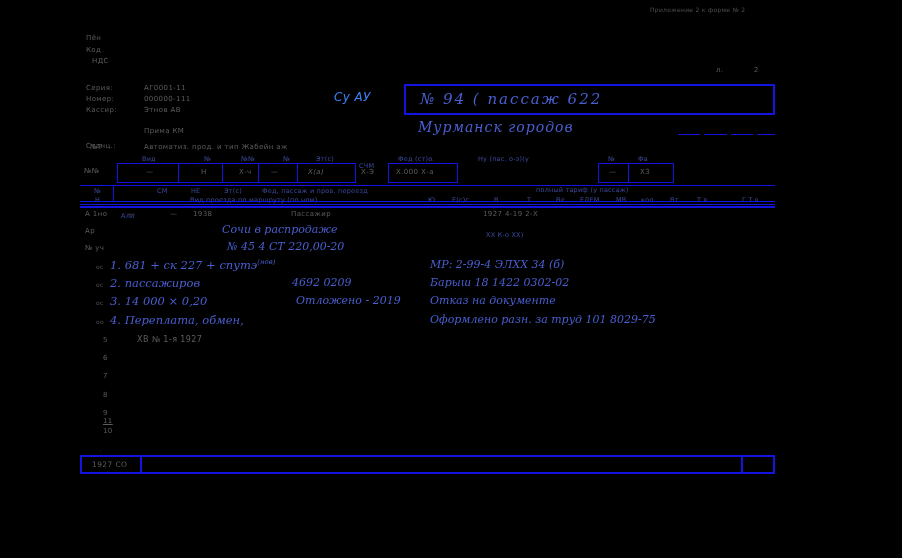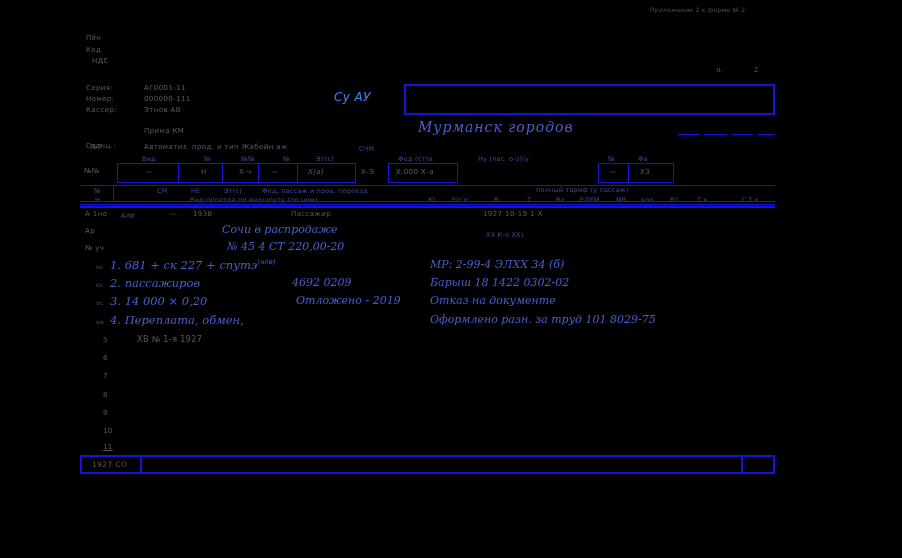--- a/index.html
+++ b/index.html
@@ -42,34 +42,35 @@
   <span class="abs g" style="left:144px;top:95px;">000000-111</span>
   <span class="abs g" style="left:86px;top:106px;">Кассир:</span>
   <span class="abs g" style="left:144px;top:106px;">Этнов АВ</span>
   <span class="abs g" style="left:86px;top:127px;margin-top:15px;">Станц.:</span>
   <span class="abs g" style="left:144px;top:127px;">Прима КМ</span>
   <span class="abs g" style="left:90px;top:143px;">№Т</span>
   <span class="abs g" style="left:144px;top:143px;">Автоматиз. прод. и тип Жабейн аж</span>
 
   <span class="abs g gi" style="left:334px;top:90px;font-size:12px;">Су АУ</span>
   <div class="abs bx2" style="left:404px;top:84px;width:371px;height:31px;"></div>
+  <span class="abs hand" style="left:420px;top:90px;font-size:15px;letter-spacing:2px;">№ 94 ( пассаж 622</span>
   <span class="abs hand" style="left:418px;top:119px;font-size:14px;letter-spacing:1px;">Мурманск городов</span>
   <div class="abs hl" style="left:678px;top:134px;width:22px;"></div>
   <div class="abs hl" style="left:704px;top:134px;width:23px;"></div>
   <div class="abs hl" style="left:731px;top:134px;width:22px;"></div>
   <div class="abs hl" style="left:757px;top:134px;width:18px;"></div>
 
   <span class="abs g" style="left:84px;top:167px;">№№</span>
 
   <span class="abs bp" style="left:142px;top:155px;">Вид</span>
   <span class="abs bp" style="left:204px;top:155px;">№</span>
   <span class="abs bp" style="left:241px;top:155px;">№№</span>
   <span class="abs bp" style="left:283px;top:155px;">№</span>
   <span class="abs bp" style="left:316px;top:155px;">Эт(с)</span>
-  <span class="abs bp" style="left:359px;top:145px;">СЧМ</span>
+  <span class="abs bp" style="left:359px;top:162px;">СЧМ</span>
   <span class="abs bp" style="left:398px;top:155px;">Фед (ст)о.</span>
   <span class="abs bp" style="left:478px;top:155px;">Ну (пас. о-э)(у</span>
   <span class="abs bp" style="left:608px;top:155px;">№</span>
   <span class="abs bp" style="left:638px;top:155px;">Фа</span>
 
   <div class="abs bx1" style="left:117px;top:163px;width:239px;height:20px;"></div>
   <div class="abs vl" style="left:178px;top:163px;height:20px;"></div>
   <div class="abs vl" style="left:222px;top:163px;height:20px;"></div>
   <div class="abs vl" style="left:258px;top:163px;height:20px;"></div>
   <div class="abs vl" style="left:297px;top:163px;height:20px;"></div>
@@ -118,21 +119,21 @@
 
   <div class="abs hl" style="left:80px;top:201px;width:695px;"></div>
   <div class="abs hl" style="left:80px;top:204px;width:695px;"></div>
   <div class="abs hl" style="left:80px;top:206px;width:695px;height:2px;"></div>
 
   <span class="abs g" style="left:85px;top:210px;">А 1но</span>
   <span class="abs g" style="left:128px;top:210px;">—</span>
   <span class="abs g" style="left:170px;top:210px;">—</span>
   <span class="abs g" style="left:193px;top:210px;">1938</span>
   <span class="abs g" style="left:291px;top:210px;">Пассажир</span>
-  <span class="abs g" style="left:483px;top:210px;">1927 10-19 1-Х</span>
+  <span class="abs g" style="left:483px;top:210px;">1927 4-19 2-Х</span>
 
   <span class="abs g" style="left:85px;top:227px;">Ар</span>
   <span class="abs hand" style="left:222px;top:223px;font-size:11px;">Сочи в распродаже</span>
   <span class="abs g" style="left:85px;top:244px;">№ уч</span>
   <span class="abs hand" style="left:227px;top:240px;font-size:11px;">№ 45 4 СТ 220,00-20</span>
 
   <span class="abs gs" style="left:96px;top:263px;">ос</span>
   <span class="abs hand" style="left:110px;top:258px;font-size:11.5px;"><span>1. 681 + ск 227 + спутэ</span><sup>(нов)</sup></span>
 
   <span class="abs gs" style="left:96px;top:281px;">ос</span>
@@ -147,21 +148,21 @@
   <span class="abs hand" style="left:110px;top:313px;font-size:11.5px;">4. Переплата, обмен,</span>
 
   <span class="abs g" style="left:103px;top:336px;">5</span>
   <span class="abs g" style="left:137px;top:335px;font-size:8px;">ХВ № 1-я 1927</span>
 
   <span class="abs g" style="left:103px;top:354px;">6</span>
   <span class="abs g" style="left:103px;top:372px;">7</span>
   <span class="abs g" style="left:103px;top:391px;">8</span>
   <span class="abs g" style="left:103px;top:409px;">9</span>
   <span class="abs g" style="left:103px;top:427px;">10</span>
-  <span class="abs g" style="left:103px;top:443px;text-decoration:underline;">11</span>
+  <span class="abs g" style="left:103px;top:417px;text-decoration:underline;">11</span>
 
   <span class="abs hand" style="left:430px;top:258px;font-size:11px;">МР: 2-99-4 ЭЛХХ 34 (б)</span>
   <span class="abs hand" style="left:430px;top:276px;font-size:11px;">Барыш 18 1422 0302-02</span>
   <span class="abs hand" style="left:430px;top:294px;font-size:11px;">Отказ на документе</span>
   <span class="abs hand" style="left:430px;top:313px;font-size:11px;">Оформлено разн. за труд 101 8029-75</span>
 
   <span class="abs gs" style="left:100px;top:447px;">·</span>
   <div class="abs bx2" style="left:80px;top:455px;width:695px;height:19px;"></div>
   <div class="abs vl" style="left:140px;top:456px;height:17px;width:2px;"></div>
   <div class="abs vl" style="left:741px;top:456px;height:17px;width:2px;"></div>

